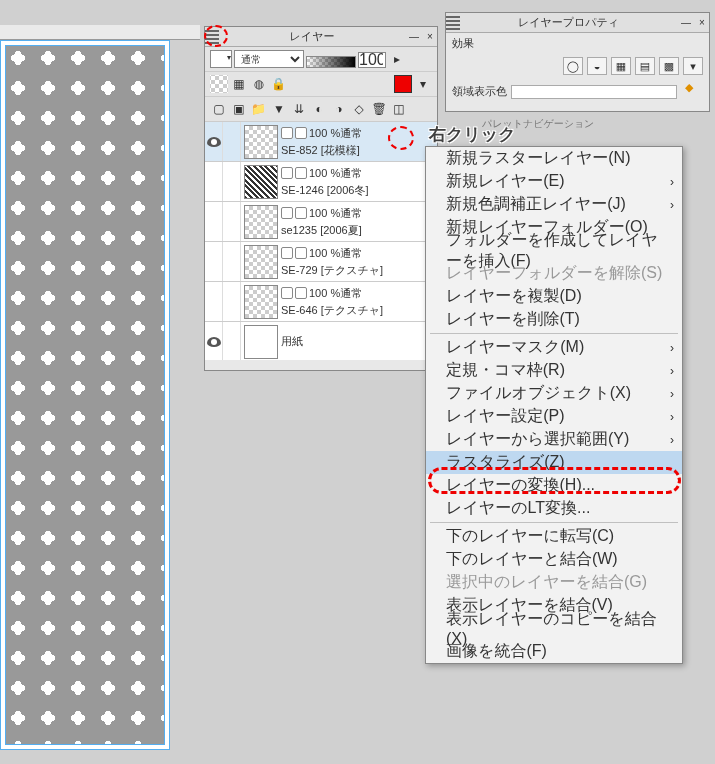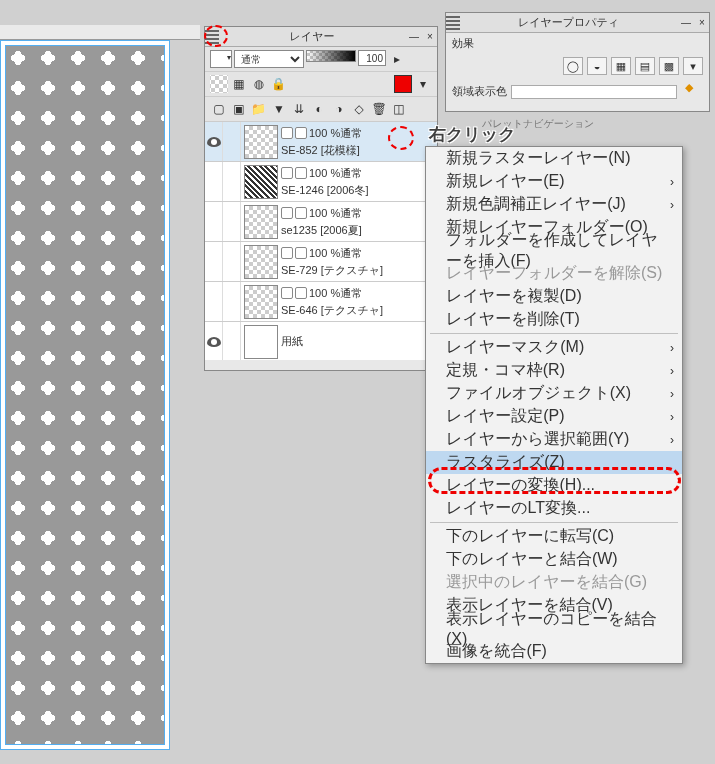--- a/index.html
+++ b/index.html
@@ -12,26 +12,26 @@
   radial-gradient(circle at 16px 12px,#fff 3px,transparent 3px),
   radial-gradient(circle at 12px 8px,#fff 3px,transparent 3px),
   radial-gradient(circle at 12px 16px,#fff 3px,transparent 3px);
   background-size:30px 30px;background-color:#999;border:1px solid #54aef0}
 .panel{position:absolute;background:#e8e8e8;border:1px solid #888}
 .panel-header{display:flex;align-items:center;height:20px;padding:0 0;background:#e0e0e0;border-bottom:1px solid #aaa}
 .panel-title{flex:1;text-align:center;font-size:11px}
 .hamburger{width:14px;height:14px;background:repeating-linear-gradient(to bottom,#666 0,#666 2px,transparent 2px,transparent 4px);cursor:pointer}
 .win-btn{width:14px;height:14px;margin-left:2px;cursor:pointer;display:flex;align-items:center;justify-content:center;font-size:10px}
 .layers-panel{left:204px;top:26px;width:234px;height:345px}
-.toolbar-row{display:flex;align-items:flex-start;padding:3px 5px;gap:2px;border-bottom:1px solid #ccc;background:#e4e4e4}
+.toolbar-row{display:flex;align-items:flex-end;padding:3px 5px;gap:2px;border-bottom:1px solid #ccc;background:#e4e4e4}
 .swatch-drop{width:22px;height:18px;background:#fff;border:1px solid #888;position:relative}
 .swatch-drop::after{content:"▾";position:absolute;right:0;top:2px;font-size:8px}
 .mode-sel{height:18px;width:70px;border:1px solid #888;background:#fff;font-size:10px;padding:0 2px}
 .alpha-bar{width:50px;height:12px;background:linear-gradient(to right,transparent,#000),repeating-conic-gradient(#ccc 0 25%,#fff 0 50%) 50%/6px 6px;border:1px solid #888}
-.opacity-field{width:28px;height:16px;border:1px solid #888;background:#fff;text-align:right;padding-right:2px;font-size:10px}
+.opacity-field{width:28px;height:16px;border:1px solid #888;background:#fff;text-align:right;padding-right:2px;font-size:16px}
 .icon{width:18px;height:18px;display:inline-flex;align-items:center;justify-content:center;font-size:12px;cursor:pointer}
 .fg-chip{width:18px;height:18px;background:#e00;border:1px solid #333}
 .layer-list{background:#f4f4f4;height:238px;overflow:hidden}
 .layer-row{display:flex;align-items:center;height:40px;border-bottom:1px solid #ccc;background:#fff}
 .layer-row.selected{background:#d8e8f5}
 .vis-cell{width:18px;display:flex;align-items:center;justify-content:center;height:100%;border-right:1px solid #ddd}
 .lock-cell{width:18px;display:flex;align-items:center;justify-content:center;height:100%;border-right:1px solid #ddd}
 .thumb{width:34px;height:34px;margin:0 3px;border:1px solid #888;background:repeating-conic-gradient(#ccc 0 25%,#fff 0 50%) 50%/8px 8px}
 .thumb.paper{background:#fff}
 .thumb.noise{background:repeating-linear-gradient(45deg,#333 0 2px,#fff 2px 4px)}

